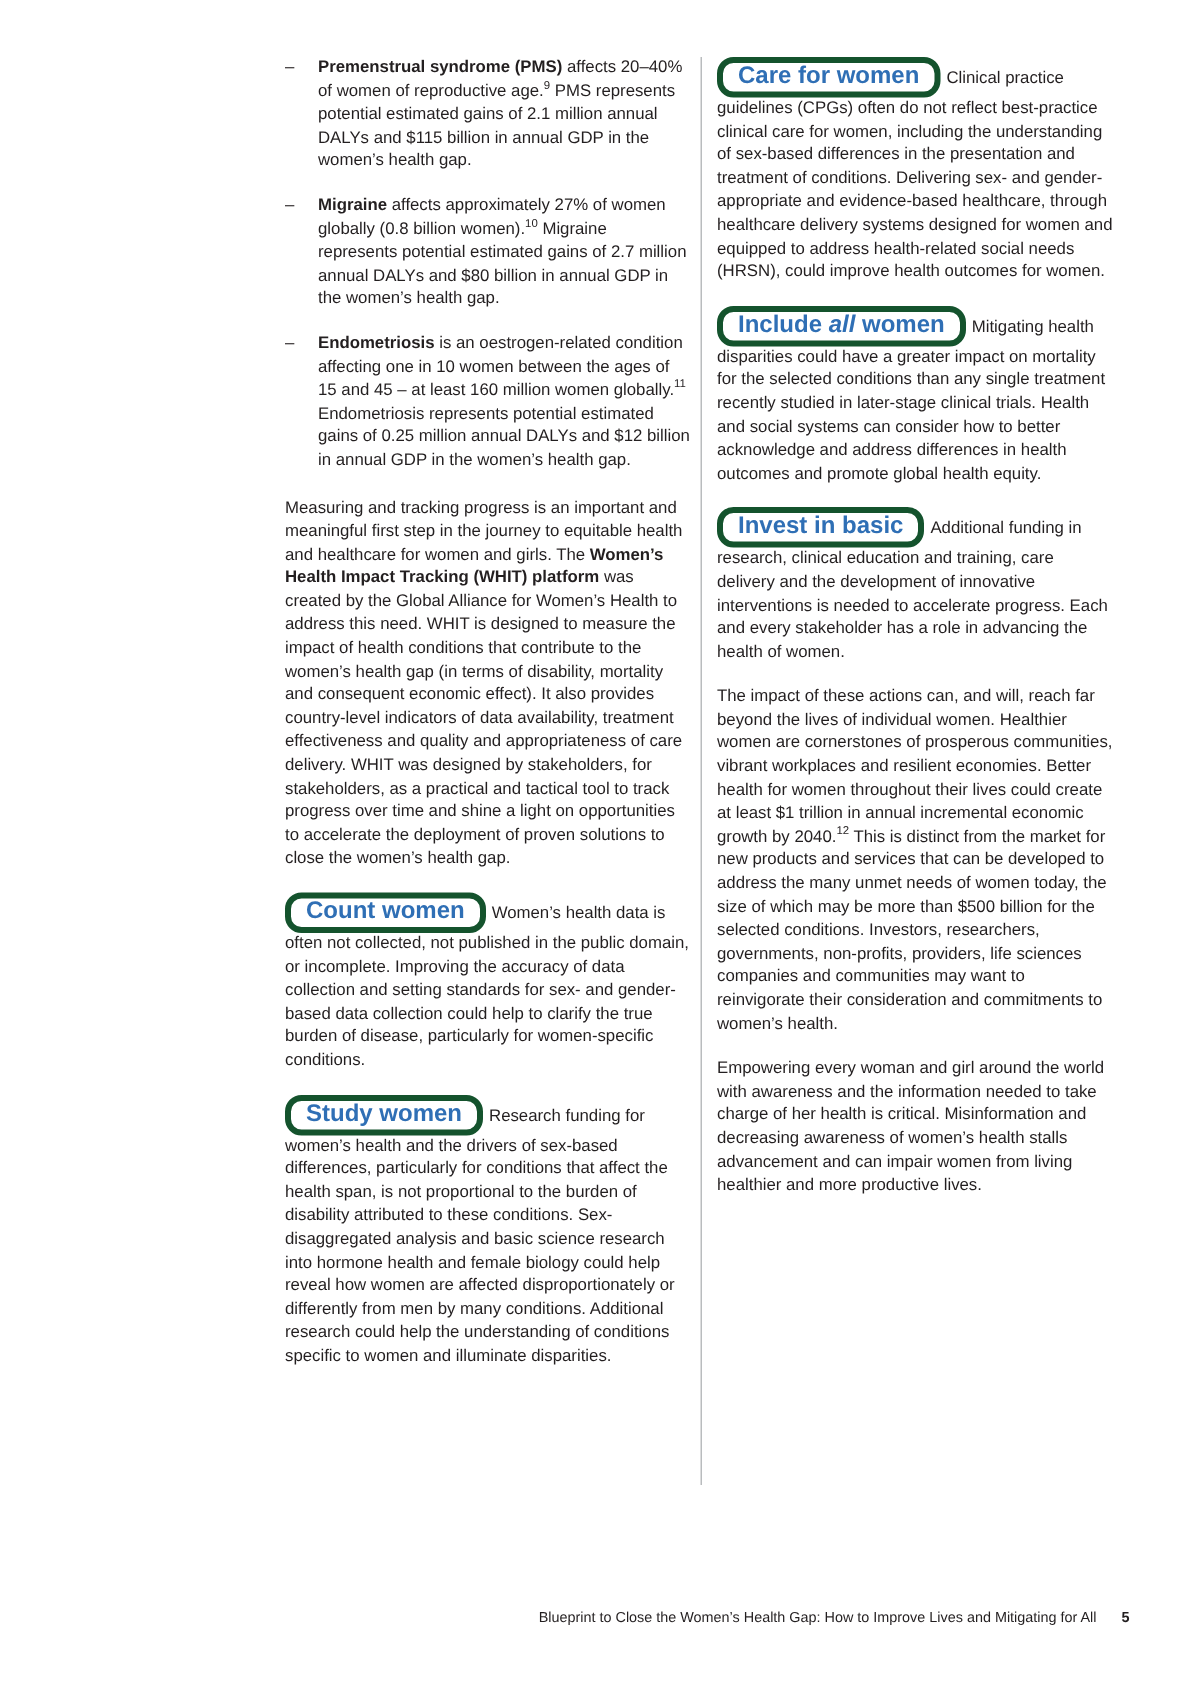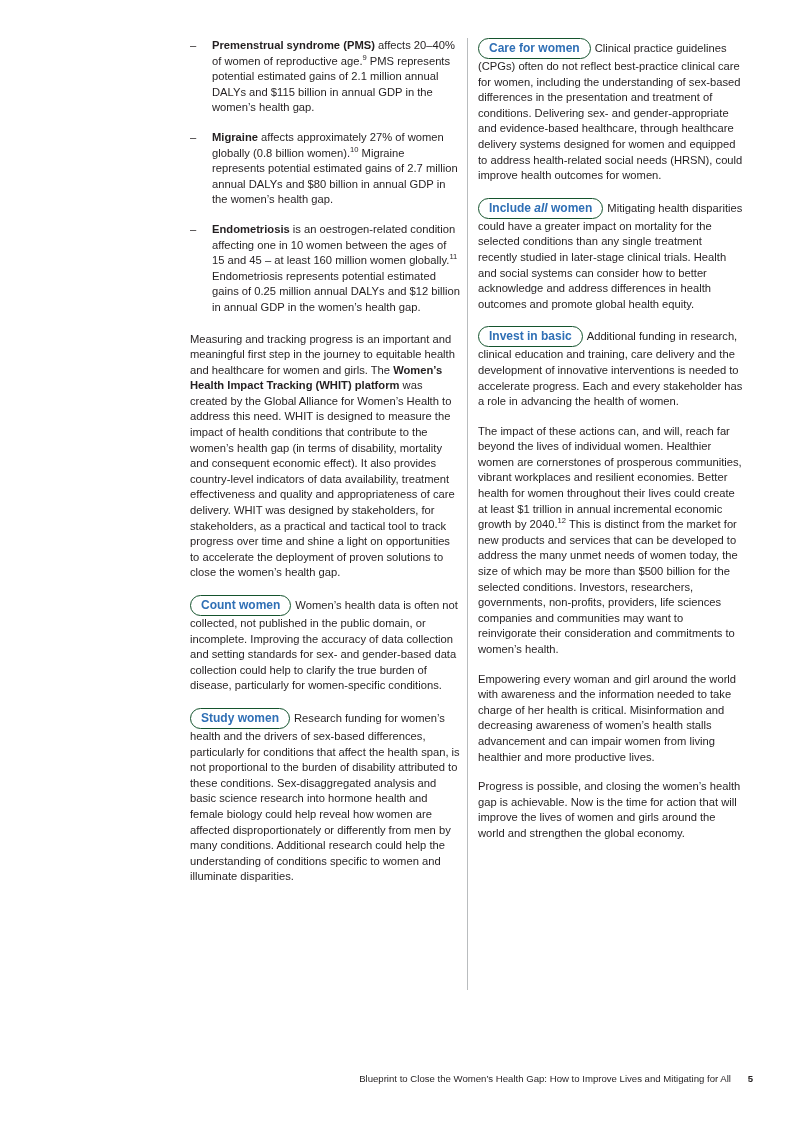--- a/index.html
+++ b/index.html
@@ -68,26 +68,26 @@
   sup {
     font-size: 7.6px;
     vertical-align: super;
     line-height: 0;
   }
   .pillpara {
     margin: 0 0 14px 0;
   }
   .pill {
     display: inline-block;
-    border: 1px solid #14532d;
+    border: 4px solid #14532d;
     border-radius: 11px;
     padding: 2px 10px 3px 10px;
     color: #2f6fb5;
     font-weight: bold;
-    font-size: 12px;
+    font-size: 16px;
     line-height: 14px;
     margin-right: 4px;
     vertical-align: baseline;
     white-space: nowrap;
   }
   .pill em {
   }
   .footer {
     position: absolute;
     left: 0;
@@ -151,21 +151,20 @@
     <p class="pillpara"><span class="pill">Care for women</span><span>Clinical practice guidelines (CPGs) often do not reflect best-practice clinical care for women, including the understanding of sex-based differences in the presentation and treatment of conditions. Delivering sex- and gender-appropriate and evidence-based healthcare, through healthcare delivery systems designed for women and equipped to address health-related social needs (HRSN), could improve health outcomes for women.</span></p>
 
     <p class="pillpara"><span class="pill"><span>Include </span><em>all</em><span> women</span></span><span>Mitigating health disparities could have a greater impact on mortality for the selected conditions than any single treatment recently studied in later-stage clinical trials. Health and social systems can consider how to better acknowledge and address differences in health outcomes and promote global health equity.</span></p>
 
     <p class="pillpara"><span class="pill">Invest in basic</span><span>Additional funding in research, clinical education and training, care delivery and the development of innovative interventions is needed to accelerate progress. Each and every stakeholder has a role in advancing the health of women.</span></p>
 
     <p><span>The impact of these actions can, and will, reach far beyond the lives of individual women. Healthier women are cornerstones of prosperous communities, vibrant workplaces and resilient economies. Better health for women throughout their lives could create at least $1 trillion in annual incremental economic growth by 2040.</span><sup>12</sup><span> This is distinct from the market for new products and services that can be developed to address the many unmet needs of women today, the size of which may be more than $500 billion for the selected conditions. Investors, researchers, governments, non-profits, providers, life sciences companies and communities may want to reinvigorate their consideration and commitments to women’s health.</span></p>
 
     <p>Empowering every woman and girl around the world with awareness and the information needed to take charge of her health is critical. Misinformation and decreasing awareness of women’s health stalls advancement and can impair women from living healthier and more productive lives.</p>
 
-    <p>Progress is possible, and closing the women’s health gap is achievable. Now is the time for action that will improve the lives of women and girls around the world and strengthen the global economy.</p>
 
   </div>
 
   <div class="footer">
     <div class="footer-text"><span class="bold">Blueprint to Close the Women’s Health Gap:</span><span> How to Improve Lives and Mitigating for All</span></div>
     <div class="page-num">5</div>
   </div>
 
 </div>
 

